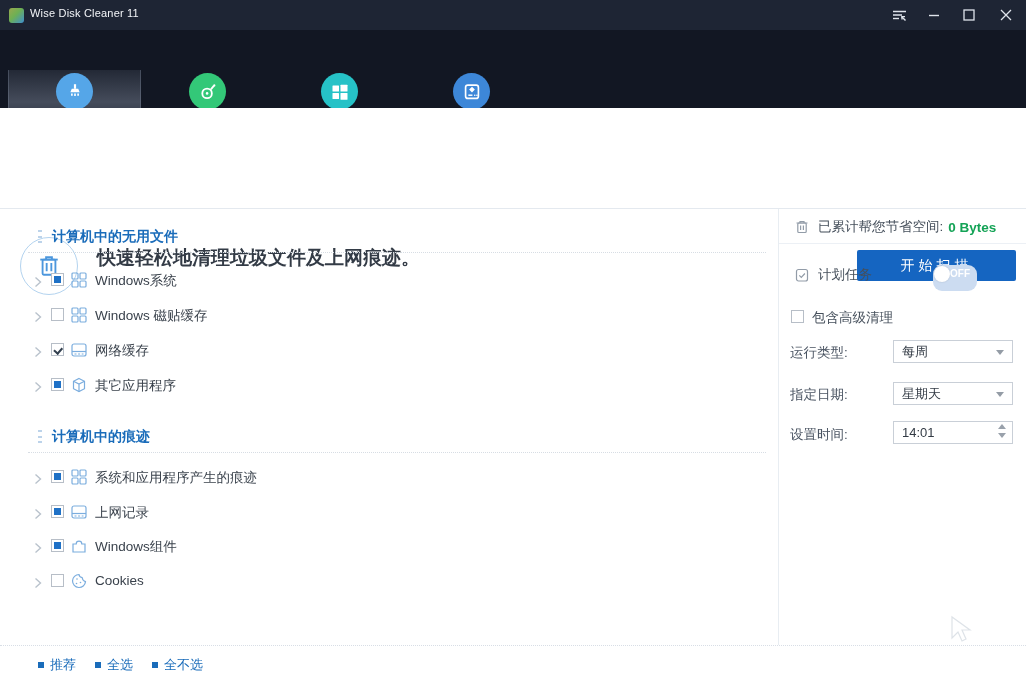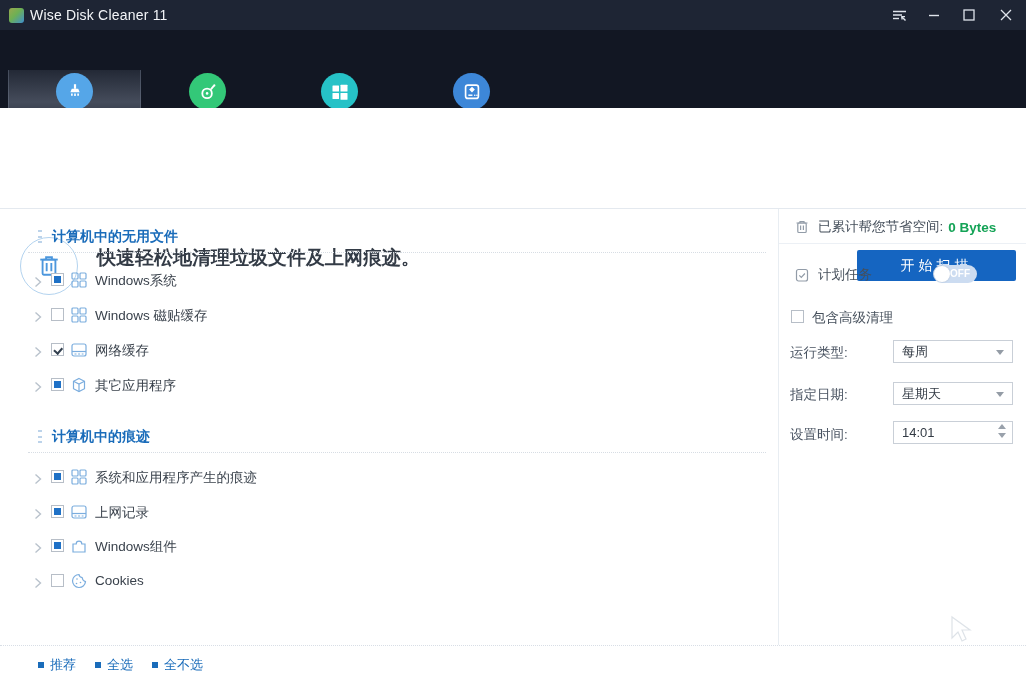--- a/index.html
+++ b/index.html
@@ -7,21 +7,21 @@
   .app {
     position: relative; width: 1026px; height: 679px;
     background: #fff; overflow: hidden;
     font-family: "Liberation Sans", sans-serif;
   }
 
   
   .titlebar { position:absolute; top:0; left:0; width:1026px; height:30px; background:#1e2534; }
   .app-icon { position:absolute; left:9px; top:8px; width:15px; height:15px; border-radius:3px;
     background: linear-gradient(135deg,#9aa84e 0%,#6db054 45%,#3e8fd0 100%); }
-  .app-title { position:absolute; left:30px; top:7px; font-size:14px; color:#f3f5f8; letter-spacing:.2px; }
+  .app-title { position:absolute; left:30px; top:7px; font-size:11px; color:#f3f5f8; letter-spacing:.2px; }
   .winbtn { position:absolute; top:0; width:34px; height:30px; display:flex; align-items:center; justify-content:center; cursor:default; }
   .winbtn svg { display:block; }
 
   
   .navbar { position:absolute; top:30px; left:0; width:1026px; height:78px; background:#121723; }
   .tab { position:absolute; top:40px; width:133px; height:64px; display:flex; flex-direction:column; align-items:center; }
   .tab.active {
     background: linear-gradient(180deg,#232936 0%,#454c5b 50%,#1f2531 100%);
     border-left:1px solid rgba(130,140,160,.35); border-right:1px solid rgba(130,140,160,.35);
   }
@@ -55,21 +55,21 @@
     border-left:2px solid #33404f; border-bottom:2px solid #33404f; transform:rotate(-48deg); }
   .row-icon { position:absolute; left:71px; top:2px; width:16px; height:16px; }
   .row-lbl { position:absolute; left:95px; top:2px; font-size:13.5px; color:#3a424c; white-space:nowrap; }
 
   
   .p-row { position:absolute; display:flex; align-items:center; }
   .p-icon { width:16px; height:16px; margin-right:8px; }
   .p-text { font-size:13.5px; color:#454f5b; }
   .p-green { font-size:13.5px; font-weight:bold; margin-left:5px; }
   .p-hsep { position:absolute; left:779px; top:243px; width:247px; height:1px; background:#ecf0f5; }
-  .toggle { position:absolute; left:933px; top:265px; width:44px; height:18px; border-radius:9px;
+  .toggle { position:absolute; left:933px; top:265px; width:44px; height:26px; border-radius:9px;
     background:#ccdcf1; cursor:pointer; }
   .toggle .knob { position:absolute; left:1px; top:1px; width:16px; height:16px; border-radius:50%; background:#fff;
     box-shadow:0 0 2px rgba(0,0,0,.15); }
   .toggle .tlbl { position:absolute; right:7px; top:0; line-height:18px; font-size:10px; font-weight:bold; color:#fff; }
   .adv-cb { position:absolute; left:791px; top:310px; }
   .adv-lbl { position:absolute; left:812px; top:309px; font-size:13.5px; color:#454f5b; cursor:pointer; }
   .f-lbl { position:absolute; left:790px; font-size:13.5px; color:#4a5462; }
   .select { position:absolute; left:893px; width:120px; height:23px; background:#fff; border:1px solid #c9cfd7;
     font-size:13px; color:#333b45; line-height:21px; padding-left:8px; cursor:pointer; }
   .select .caret { position:absolute; right:8px; top:9px; width:0; height:0;

